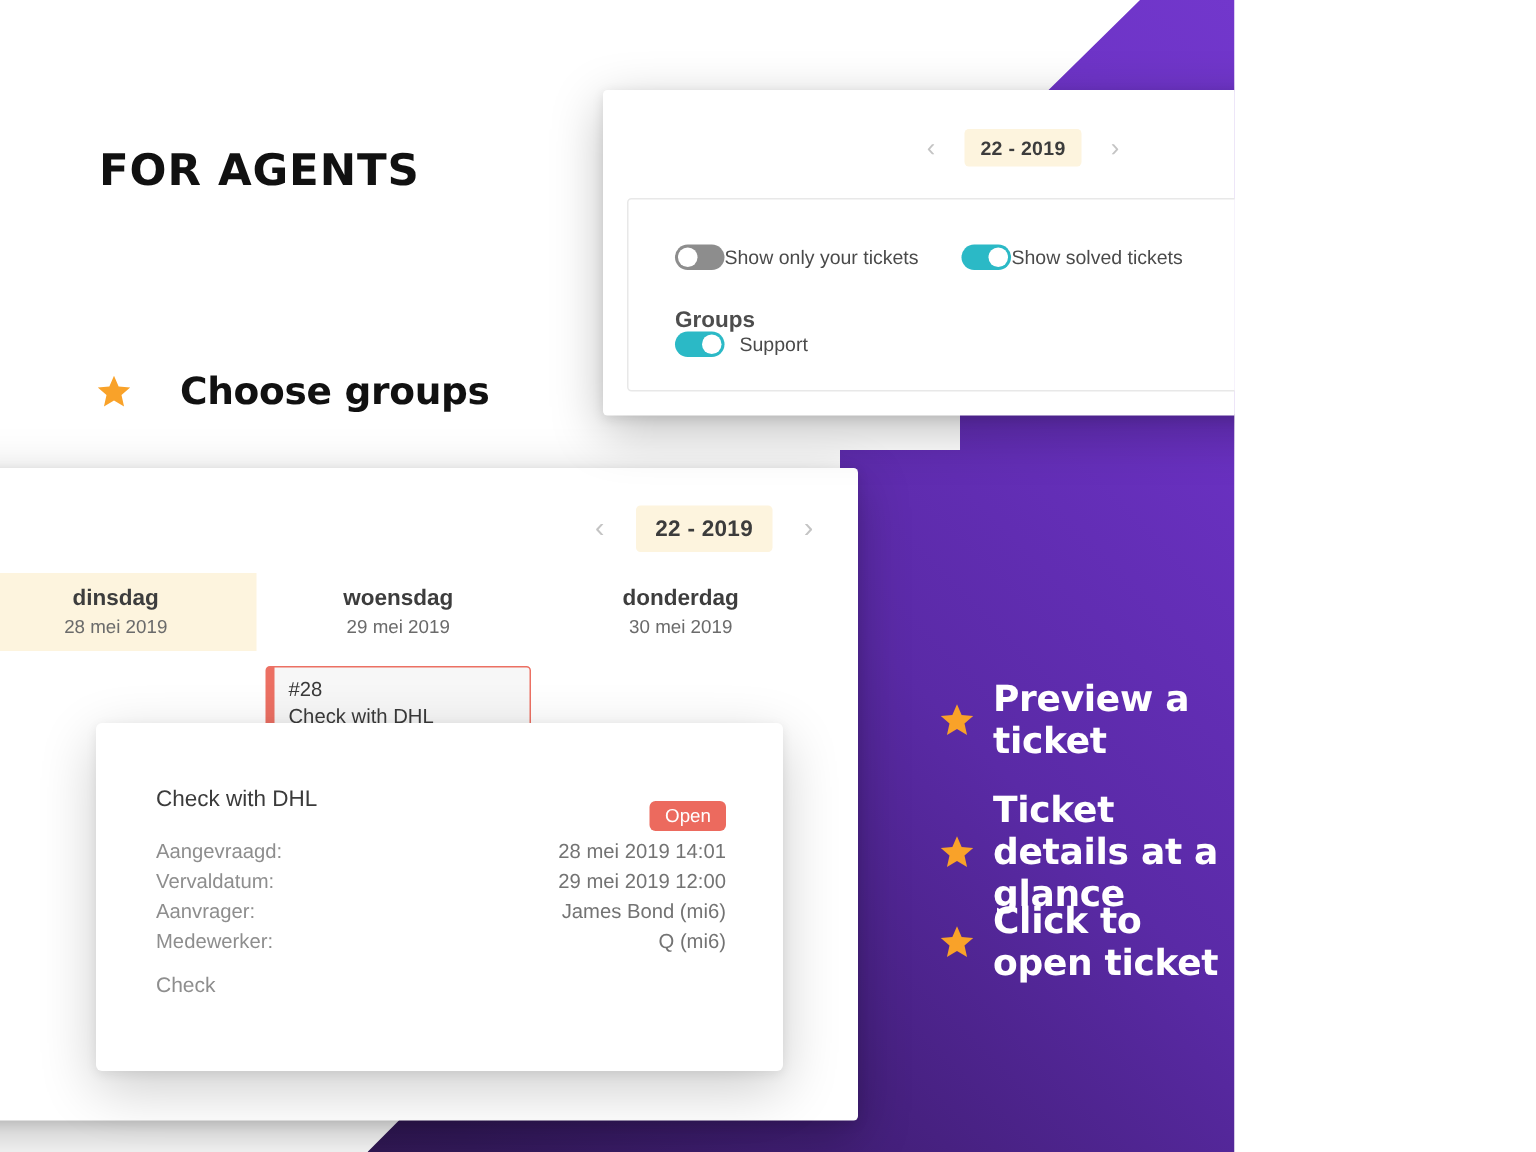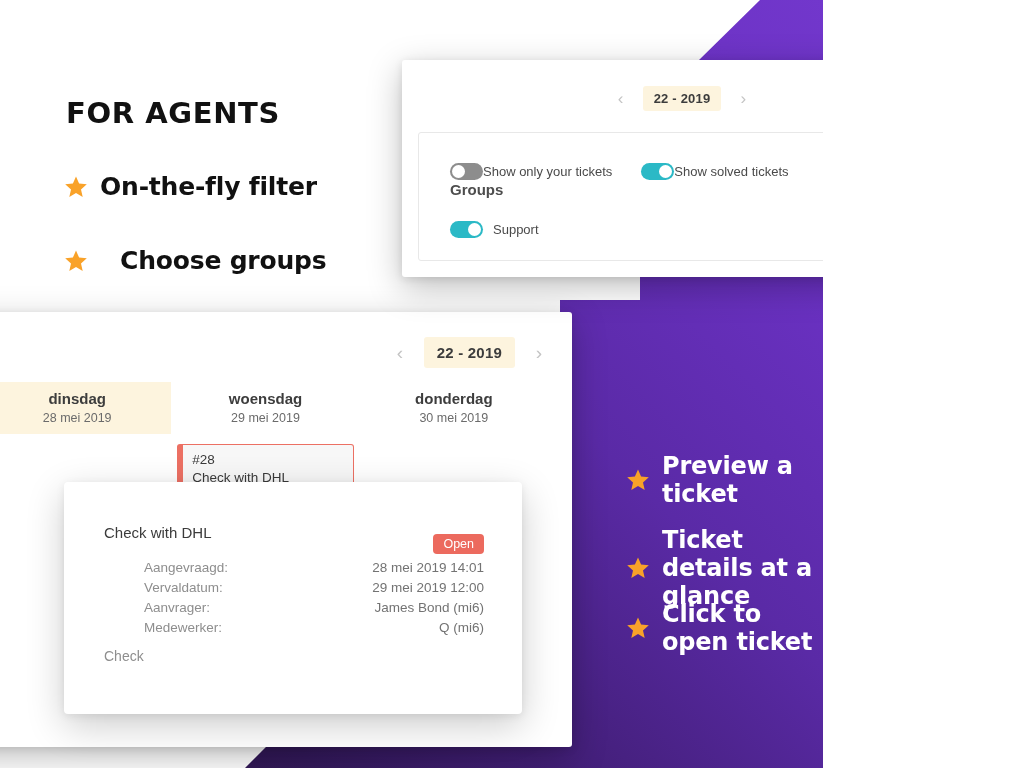--- a/index.html
+++ b/index.html
@@ -101,21 +101,21 @@
   .switch { width:33px; height:17px; border-radius:9px; position:relative; flex:0 0 auto; }
   .switch.off { background:#8d8d8d; }
   .switch.on  { background:#2bb9c6; }
   .switch .knob {
     position:absolute; top:2px; width:13px; height:13px; border-radius:50%; background:#fff;
   }
   .switch.off .knob { left:2px; }
   .switch.on  .knob { left:18px; }
 
   .groups-title {
-    position:absolute; left:31px; top:48px;
+    position:absolute; left:31px; top:72px;
     font-size:15px; font-weight:bold; color:#4d4d4d;
   }
   .group-row { position:absolute; left:31px; top:88px; display:flex; align-items:center; gap:10px; }
 
   .apply-btn {
     position:absolute; right:17px; bottom:19px;
     width:96px; height:24px; border:1px solid #62c8d8; border-radius:3px;
     background:#fff; color:#49b9cc; font-size:11.5px;
     display:flex; align-items:center; justify-content:center;
   }
@@ -165,47 +165,39 @@
   .status-badge {
     position:absolute; right:38px; top:52px;
     background:#ec6a5e; color:#ffffff; font-size:12.5px;
     padding:3px 10px; border-radius:4px;
   }
   .meta {
     position:absolute; left:40px; right:38px; top:76px;
   }
   .meta-row {
     display:flex; justify-content:space-between;
-    font-size:13.5px; color:#8e8e8e; line-height:20px;margin-left:40px;
+    font-size:13.5px; color:#8e8e8e; line-height:20px;
   }
   .meta-row .mval { color:#737373; }
   .pop-body {
     position:absolute; left:40px; top:166px;
     font-size:14px; color:#8e8e8e;
   }
 </style>
 </head>
 <body>
 
 <div id="stage">
 
   <div class="purple-wrap">
     <div class="purple-shape"></div>
   </div>
 
   <div class="headline">FOR AGENTS</div>
 
-  <div class="bullet-left bl-0">
-    <span class="star">
-      <svg width="24" height="24" viewBox="0 0 24 24">
-          <polygon points="12,1.5 15.1,8.6 22.8,9.3 17,14.4 18.7,22 12,18 5.3,22 7,14.4 1.2,9.3 8.9,8.6" fill="#f9a229"></polygon>
-        </svg>
-    </span>
-    <span class="btext">On-the-fly filter</span>
-  </div>
 
   <div class="bullet-left bl-1">
     <span class="star">
       <svg width="24" height="24" viewBox="0 0 24 24">
           <polygon points="12,1.5 15.1,8.6 22.8,9.3 17,14.4 18.7,22 12,18 5.3,22 7,14.4 1.2,9.3 8.9,8.6" fill="#f9a229"></polygon>
         </svg>
     </span>
     <span class="btext">Choose groups</span>
   </div>
 

